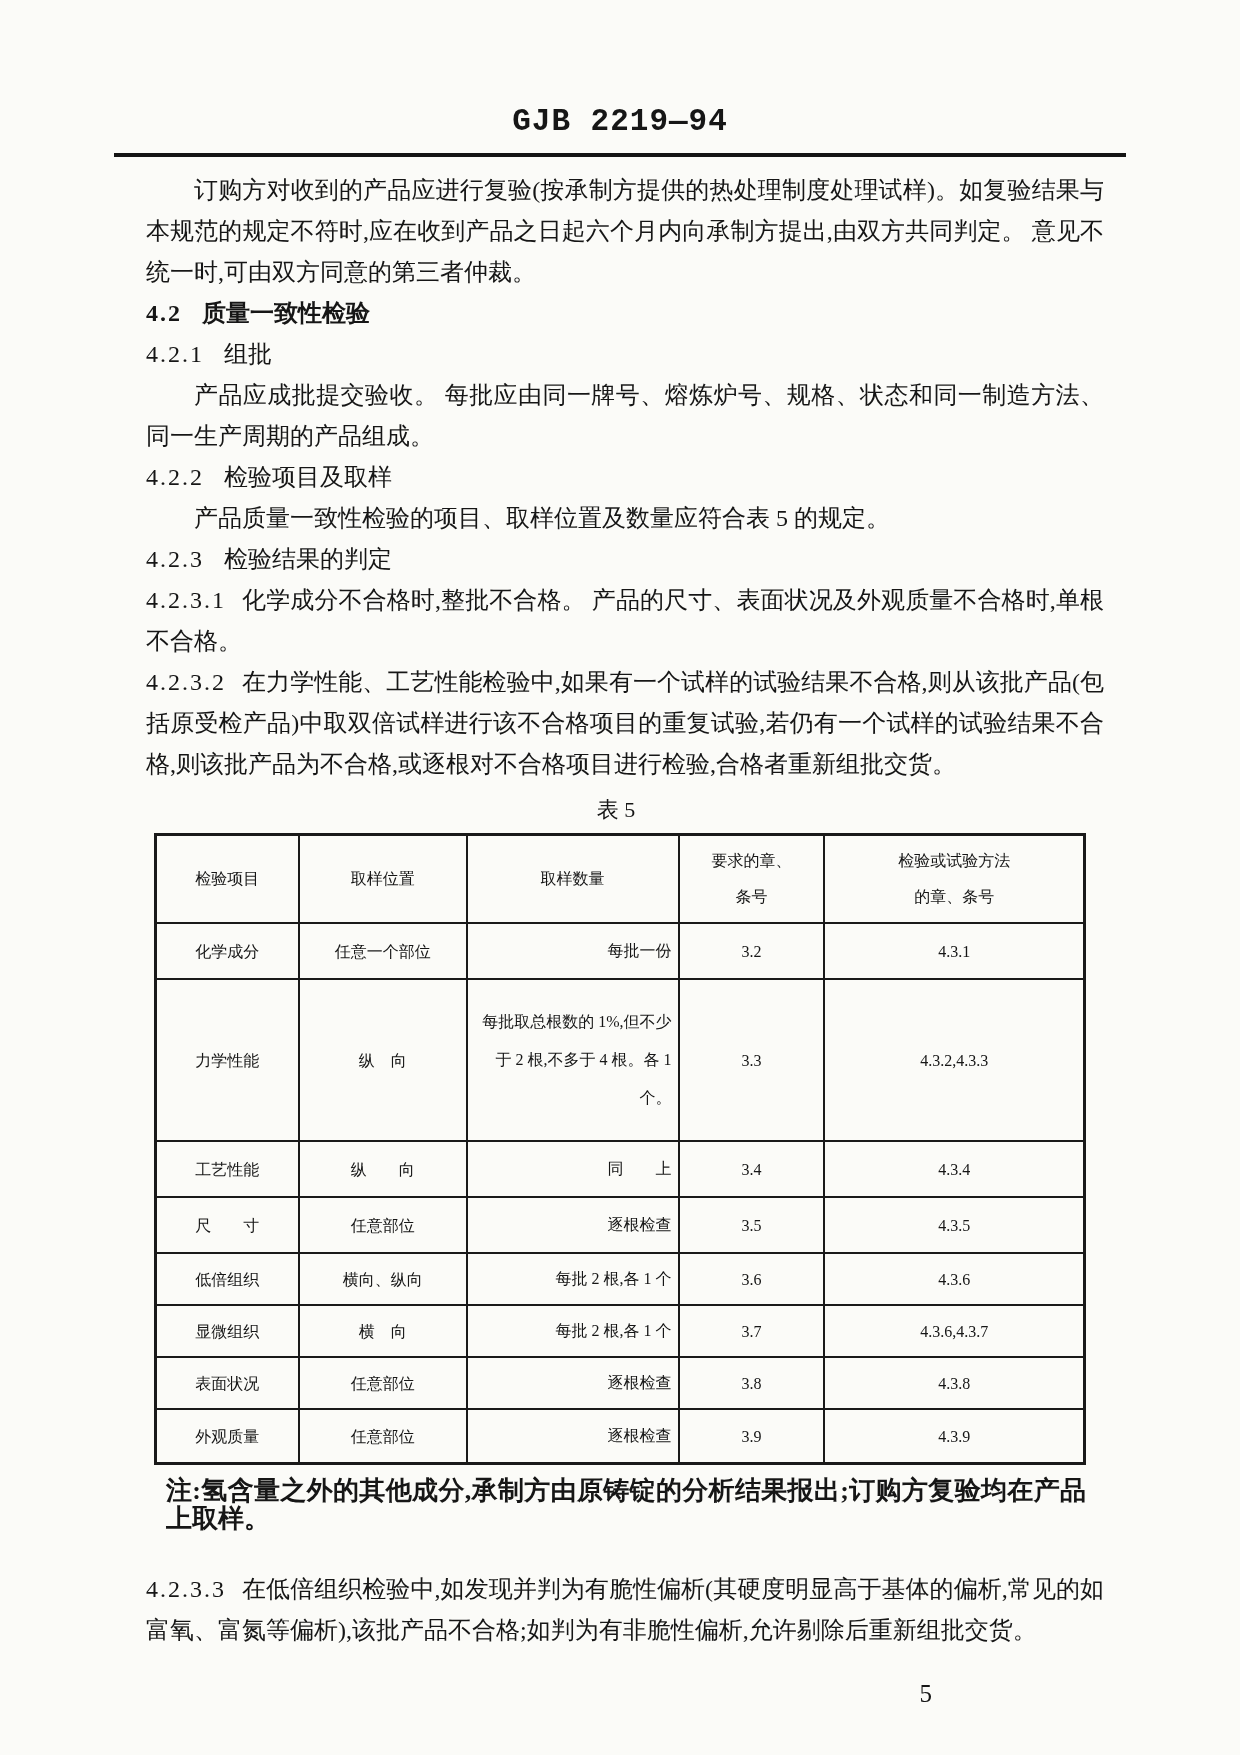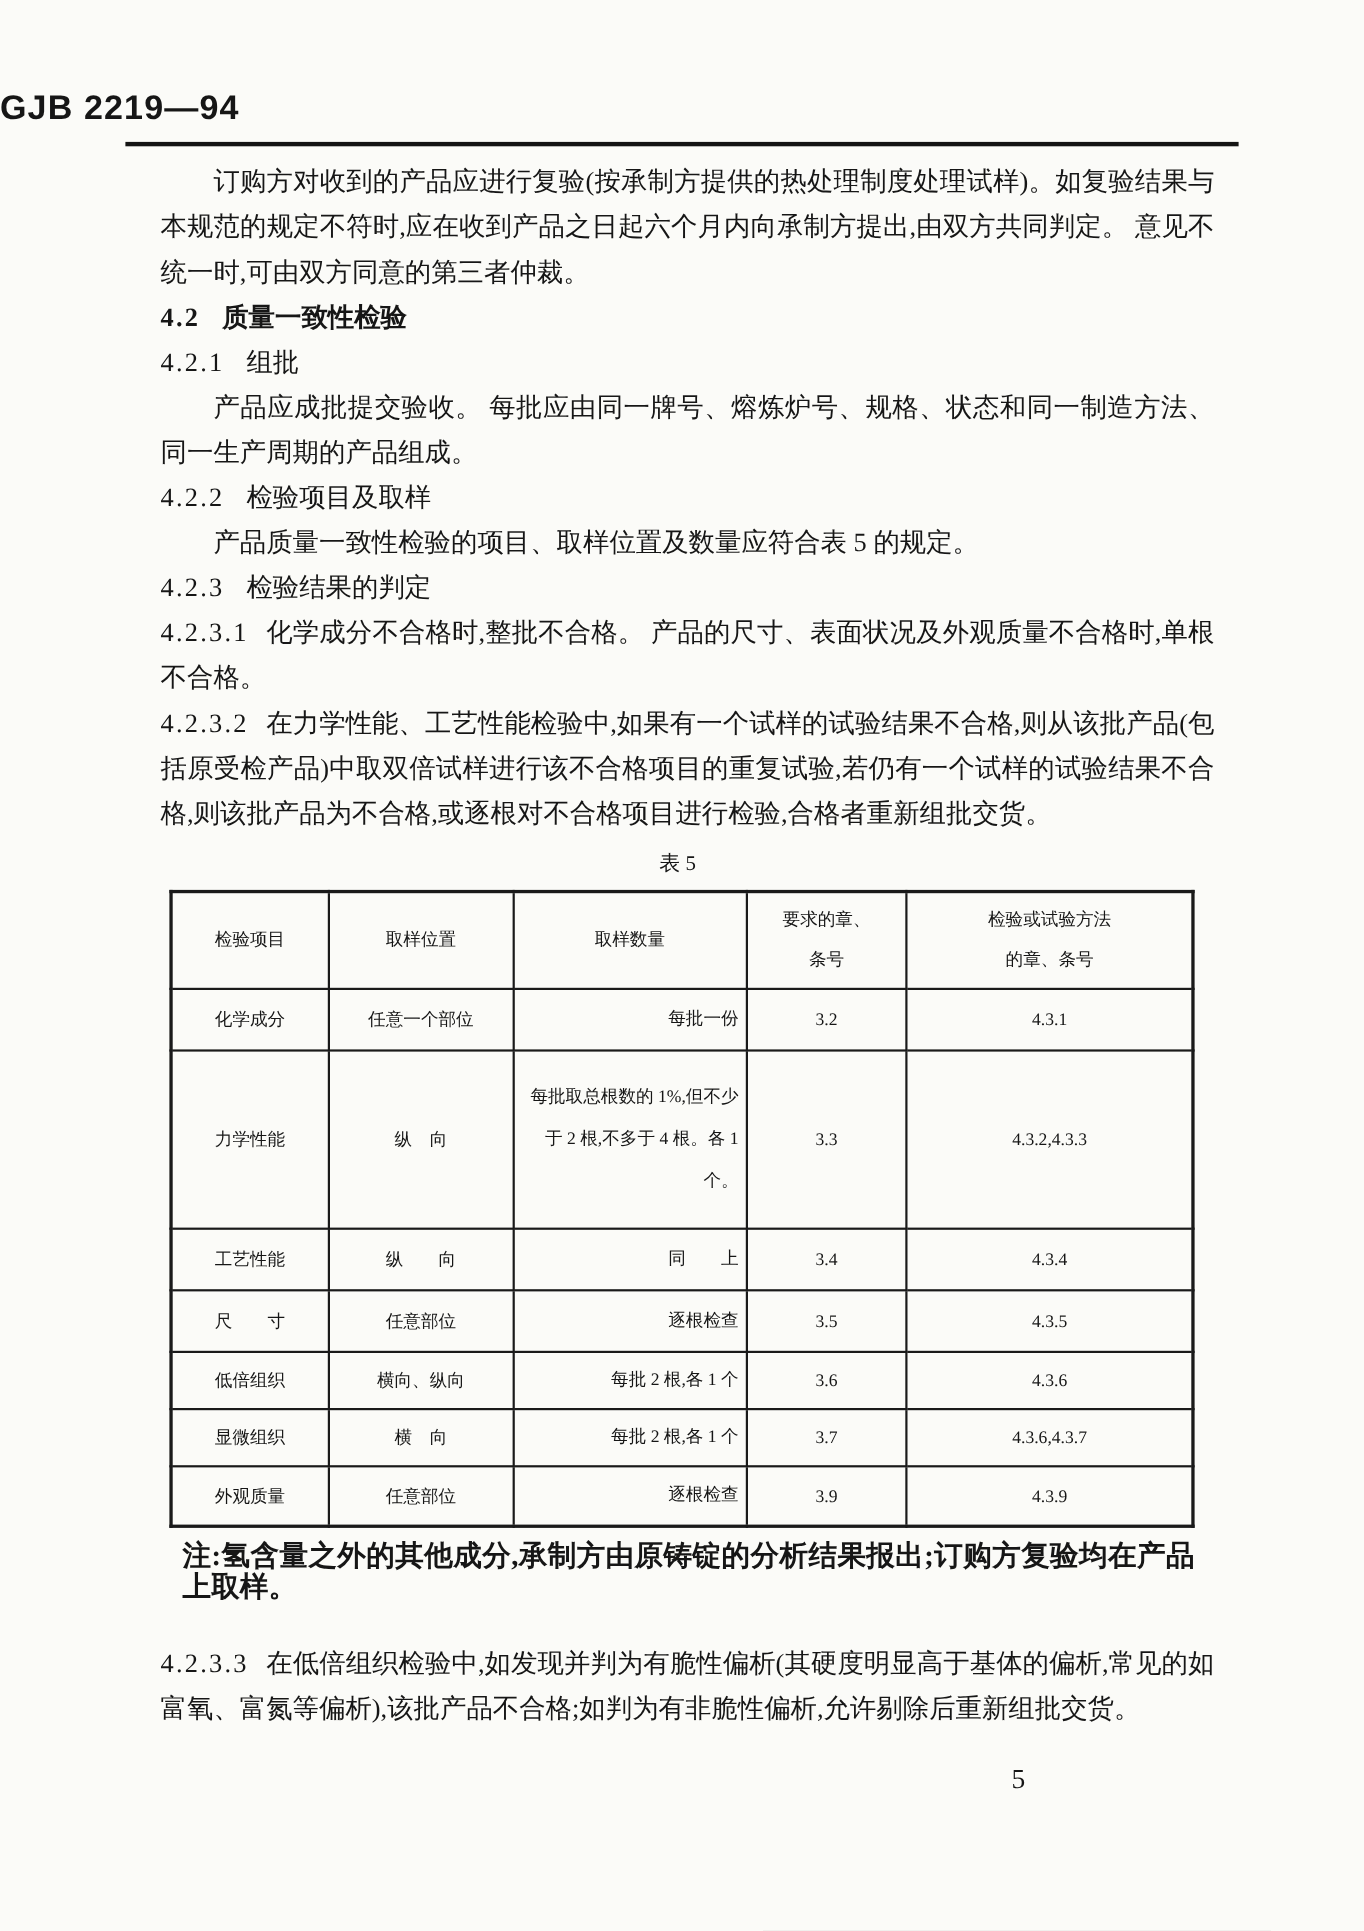--- a/index.html
+++ b/index.html
@@ -7,22 +7,23 @@
     position:relative;
     width:1240px;height:1755px;
     margin:0 auto;
     background:#fbfbf8;
     color:#161616;
     font-family:"Liberation Serif","DejaVu Serif",serif;
     overflow:hidden;
     box-sizing:border-box;
   }
   .doc-code{
-    padding-top:80px;
-    font-family:Liberation Sans, sans-serif;
+    padding-top:104px;
+    text-align:center;
+    font-family:Liberation Mono, monospace;
     font-weight:700;
     font-size:31px;
     letter-spacing:1px;
     line-height:36px;
   }
   .head-rule{
     width:1012px;height:4px;
     background:#141414;
     margin:13px auto 0 114px;
   }
@@ -36,21 +37,21 @@
   .sec{margin:0;}
   .sec .num{letter-spacing:2px;margin-right:20px;}
   .sec.bold{font-weight:700;}
   p.body-para{margin:0;text-indent:2em;}
   p.num-para{margin:0;}
   p.num-para .num{letter-spacing:2px;margin-right:16px;}
   .table-caption{
     margin:6px 0 4px 0;
     width:940px;
     text-align:center;
-    font-size:19px;
+    font-size:22px;
     line-height:38px;
   }
   .table-block{margin-left:8px;width:932px;}
   table.spec{
     width:100%;
     border-collapse:collapse;
     table-layout:fixed;
     border:3px solid #1a1a1a;
     font-size:16px;
   }
@@ -177,20 +178,27 @@
             <td class="c4">3.6</td>
             <td class="c5">4.3.6</td>
           </tr>
           <tr class="r6">
             <td class="c1">显微组织</td>
             <td class="c2">横　向</td>
             <td class="c3">每批 2 根,各 1 个</td>
             <td class="c4">3.7</td>
             <td class="c5">4.3.6,4.3.7</td>
           </tr>
+          <tr class="r7">
+            <td class="c1">表面状况</td>
+            <td class="c2">任意部位</td>
+            <td class="c3">逐根检查</td>
+            <td class="c4">3.8</td>
+            <td class="c5">4.3.8</td>
+          </tr>
           <tr class="r8">
             <td class="c1">外观质量</td>
             <td class="c2">任意部位</td>
             <td class="c3">逐根检查</td>
             <td class="c4">3.9</td>
             <td class="c5">4.3.9</td>
           </tr>
         </tbody>
       </table>
       <div class="table-note">注:氢含量之外的其他成分,承制方由原铸锭的分析结果报出;订购方复验均在产品上取样。</div>

